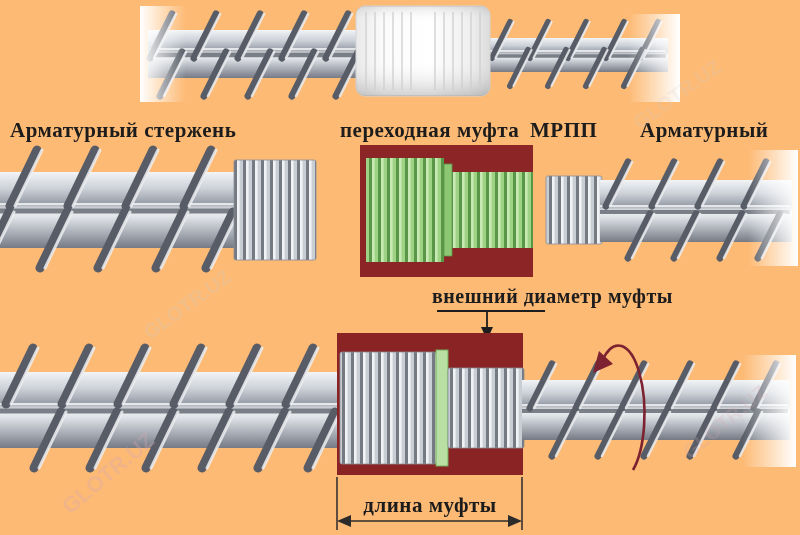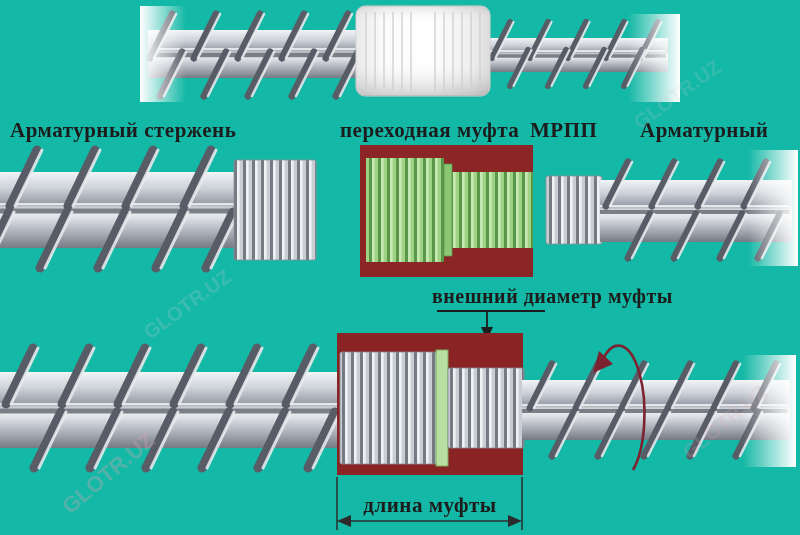--- a/index.html
+++ b/index.html
@@ -1,16 +1,16 @@
 <!DOCTYPE html>
 <html><head>
 <meta charset="utf-8">
 <style>
   html,body{margin:0;padding:0;background:#ffffff;}
-  .page{position:relative;width:800px;height:535px;background:#14b8a6;overflow:hidden;}
+  .page{position:relative;width:800px;height:535px;background:#fdba74;overflow:hidden;}
   svg{display:block;}
   .soft{filter:blur(.35px);}
   text{font-family:"Liberation Serif","DejaVu Serif",serif;}
   .lbl{font-weight:bold;fill:#1c1c1c;letter-spacing:.5px;}
   .wm{font-weight:bold;font-family:"Liberation Sans","DejaVu Sans",sans-serif;}
 </style>
 </head>
 <body>
 
 <div class="page">

